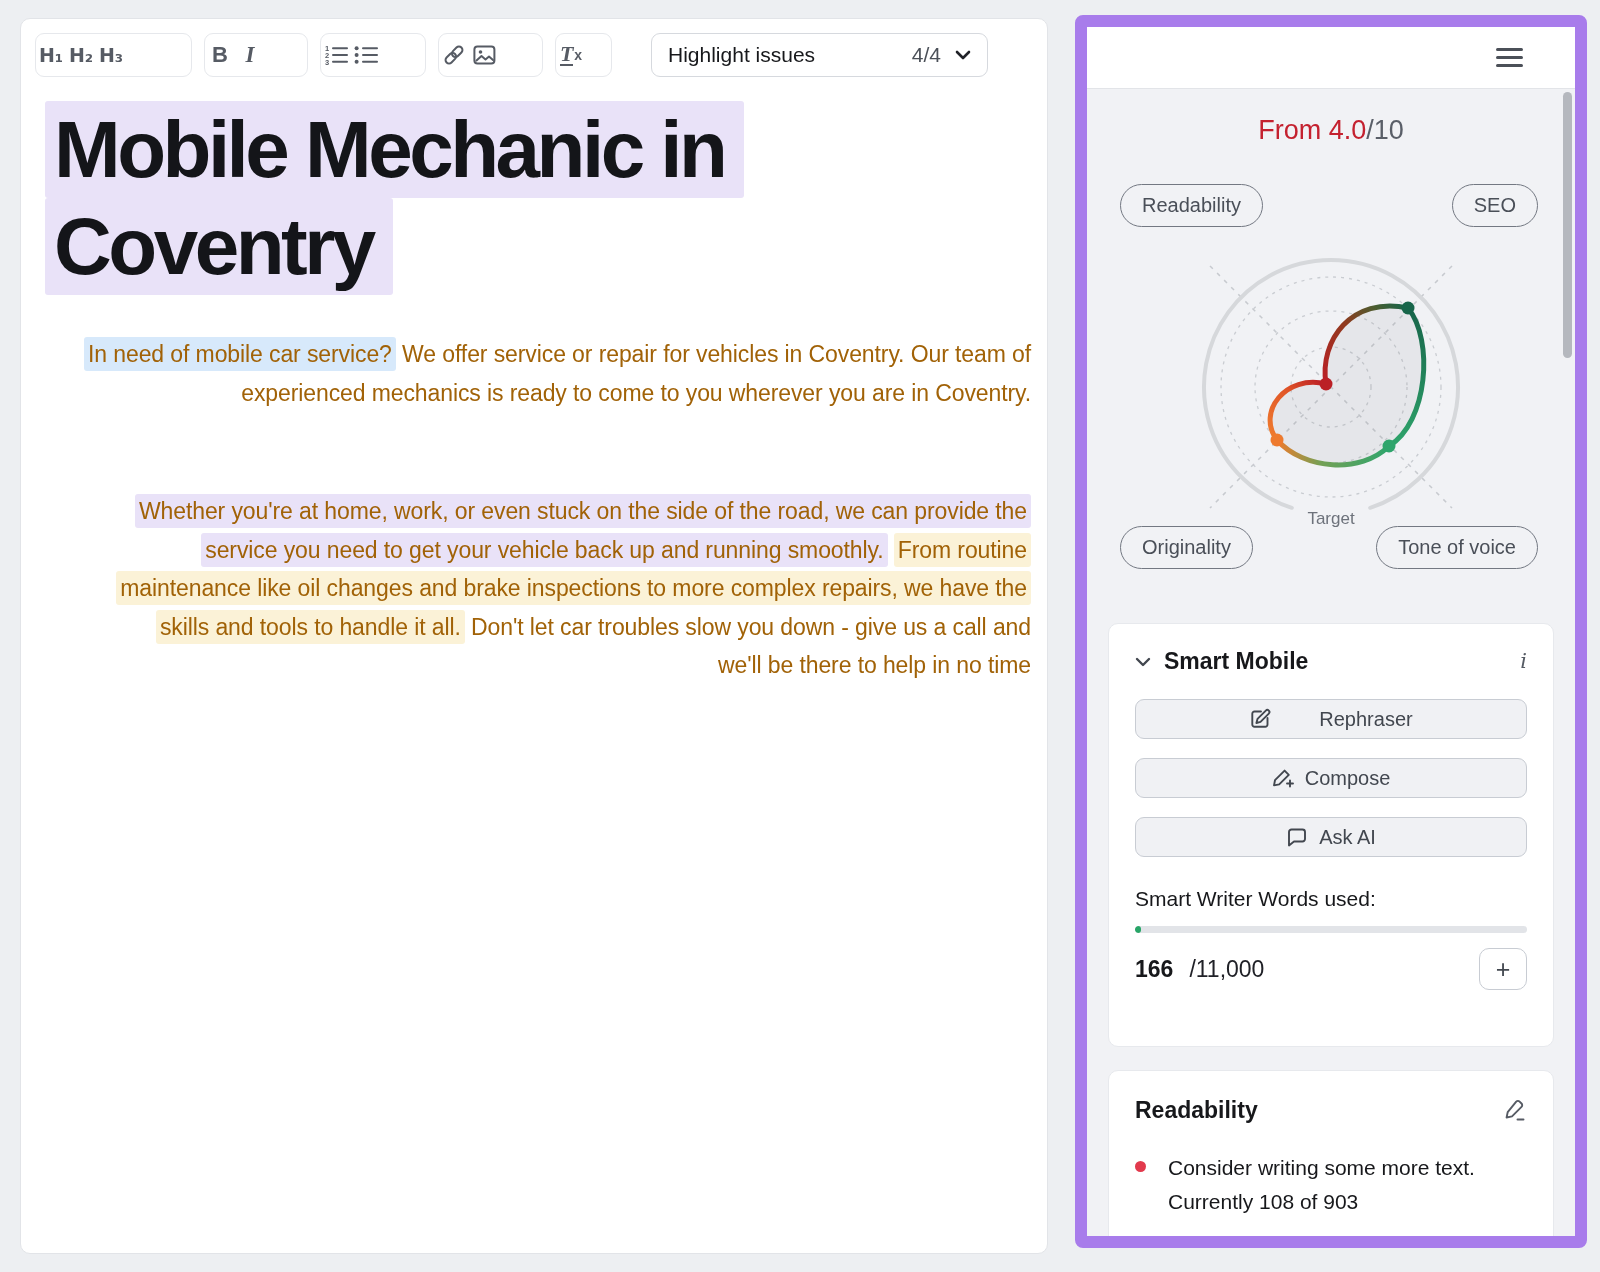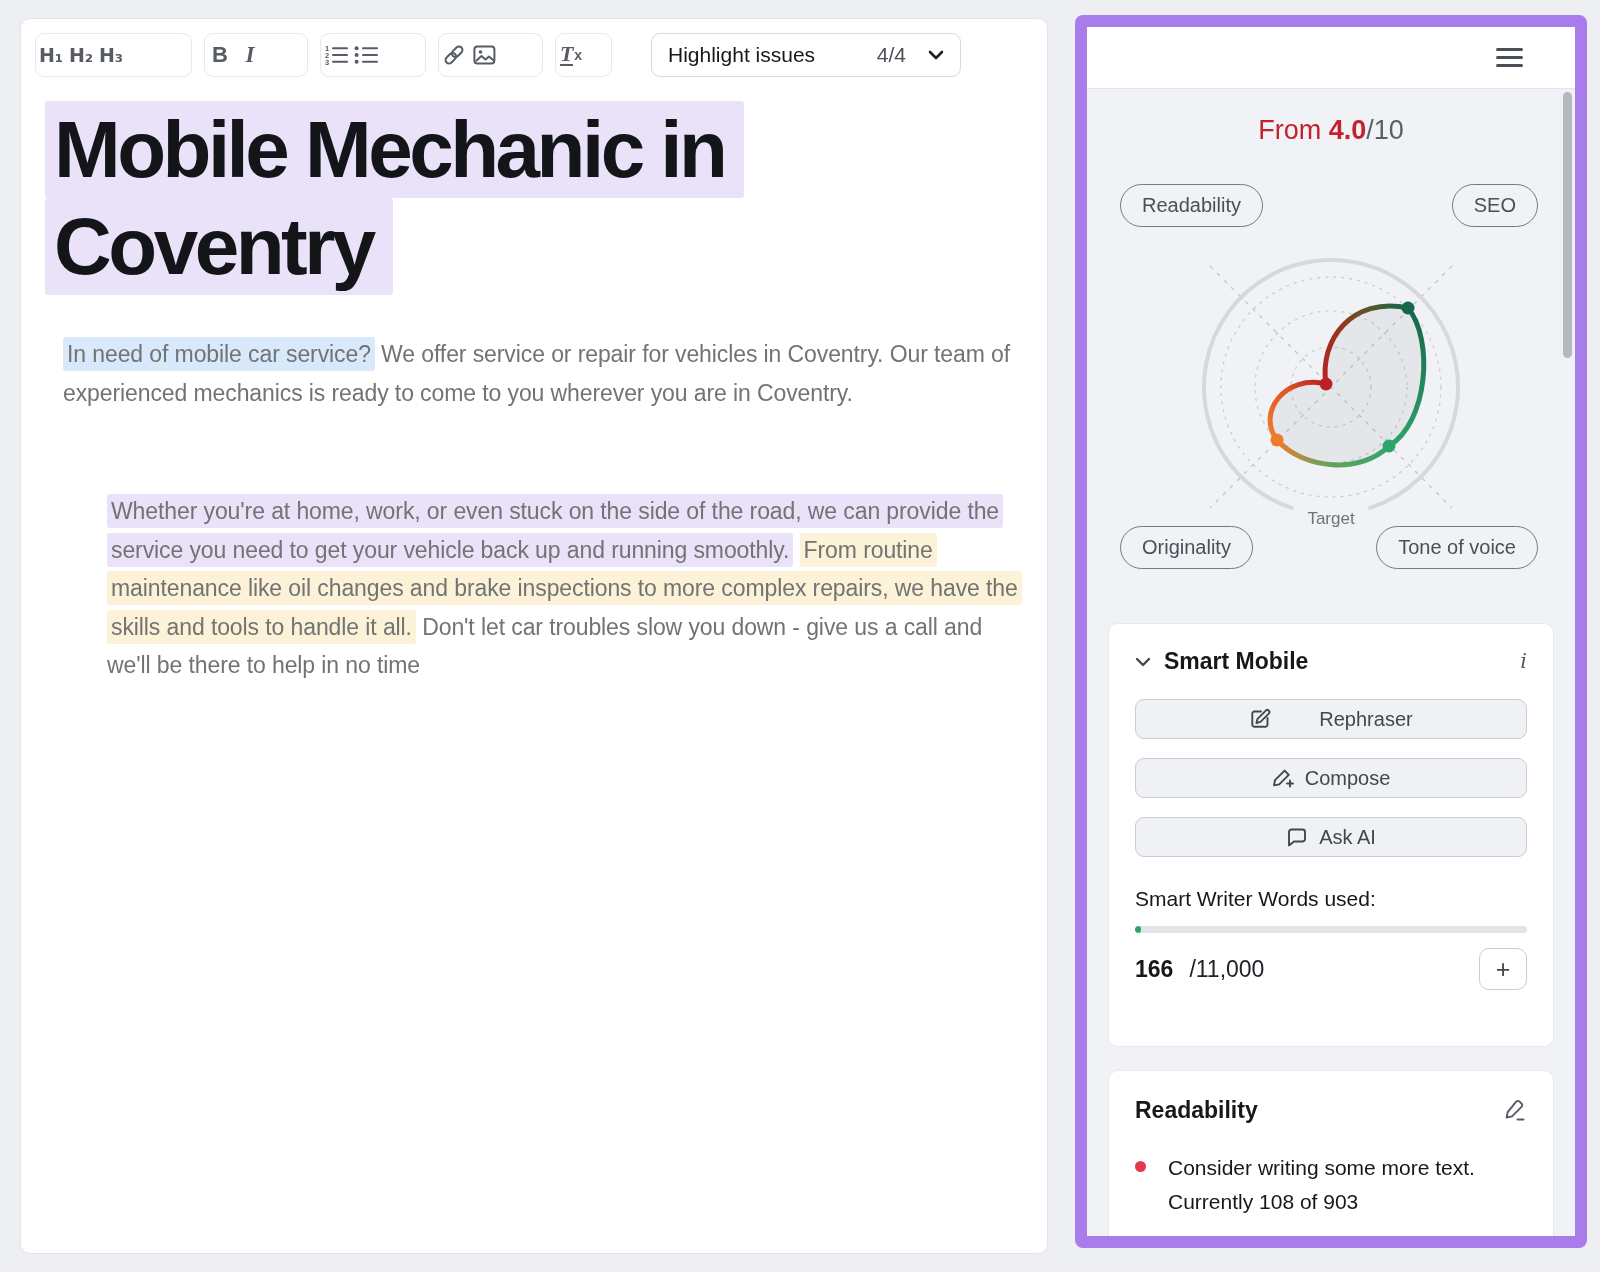--- a/index.html
+++ b/index.html
@@ -21,47 +21,47 @@
   .tb-btn{display:flex; align-items:center; justify-content:center; min-width:30px; height:100%;
     cursor:pointer; color:#565b64; font-family:"DejaVu Sans", sans-serif;}
   .tb-h{font-size:19px; font-weight:700;}
   .tb-b{font-size:22px; font-weight:700; font-family:"Liberation Sans",sans-serif;}
   .tb-i{font-size:23px; font-style:italic; font-family:"Liberation Serif",serif; font-weight:600;}
   .tb-clear{font-family:"Liberation Serif",serif; font-style:italic; font-size:22px; font-weight:600;
     border-bottom:2px solid #565b64; line-height:20px;}
   .tb-clear-x{font-family:"Liberation Sans",sans-serif; font-style:normal; font-size:14px; font-weight:800; margin-left:1px;}
   .g1{left:14px; width:157px;} .g2{left:183px; width:104px;} .g3{left:299px; width:106px;}
   .g4{left:417px; width:105px;} .g5{left:534px; width:57px;}
-  .dropdown{position:absolute; left:630px; top:14px; width:310px; height:44px; border:1px solid #d6d9de;
+  .dropdown{position:absolute; left:630px; top:14px; width:337px; height:44px; border:1px solid #d6d9de;
     border-radius:9px; background:#fff; display:flex; align-items:center; padding:0 16px; cursor:pointer;}
   .dd-label{font-size:21px; color:var(--ink);}
-  .dd-right{margin-left:auto; display:flex; align-items:center; gap:22px;}
+  .dd-right{margin-left:auto; display:flex; align-items:center; gap:14px;}
   .dd-count{font-size:21px; color:#4b5058;}
 
   .doc-h1{position:absolute; left:24px; top:82px; font-weight:800; font-size:80px;
     letter-spacing:-3.5px; color:#141519; line-height:97px;}
   .doc-h1 .hl-line{display:table; background:var(--hl-lavender); padding:0 20px 0 9px; border-radius:3px;}
   .para{position:absolute; left:42px; width:968px; font-size:23px; line-height:38.6px;
-    color:#737373; letter-spacing:-0.1px;}
+    color:#a16207; letter-spacing:-0.1px;text-align:right;}
   .p1{top:316px;} .p2{top:473px;padding-left:44px;}
   .hl{padding:4px 4px; border-radius:3px; box-decoration-break:clone; -webkit-box-decoration-break:clone;}
   .hl-blue{background:var(--hl-blue);} .hl-purple{background:var(--hl-lavender);} .hl-yellow{background:var(--hl-yellow);}
 
   
   .panel{position:absolute; left:1075px; top:15px; width:512px; height:1233px;
     border:12px solid var(--accent); border-radius:8px; background:var(--panel-bg); overflow:hidden;}
   .panel-header{position:absolute; left:0; top:0; width:488px; height:62px; background:#fff;
     border-bottom:1px solid #e2e4e8;}
   .hamburger{position:absolute; right:52px; top:21px; width:27px; cursor:pointer;}
   .hamburger span{display:block; height:3px; background:#4b5058; border-radius:2px; margin-bottom:5px;}
   .panel-body{position:absolute; left:0; top:62px; width:488px; height:1147px;}
   .scroll-thumb{position:absolute; right:3px; top:3px; width:9px; height:266px; background:#b5b8be; border-radius:5px;}
 
   .score{position:absolute; top:26px; left:0; width:100%; text-align:center; font-size:27px; color:var(--score-red);}
-  .score b{font-weight:700;}
+  .score b{font-weight:400;}
   .score .score-max{color:#5a5f68; font-weight:400;}
   .pill-row{position:absolute; left:33px; right:37px; display:flex; justify-content:space-between; z-index:2;}
   .row1{top:95px;} .row2{top:437px;}
   .pill{background:transparent; border:1.6px solid #737882; border-radius:999px; padding:9px 21px;
     font-size:20px; color:#4a4f58; font-family:"Liberation Sans",sans-serif; cursor:pointer; font-weight:500;}
   .gauge{position:absolute; left:66px; top:130px; z-index:1;}
 
   .card{position:absolute; left:21px; width:446px; background:#fff; border:1px solid #e7e9ed;
     border-radius:10px;}
   .sw-card{top:534px; height:424px; padding:24px 26px;}

